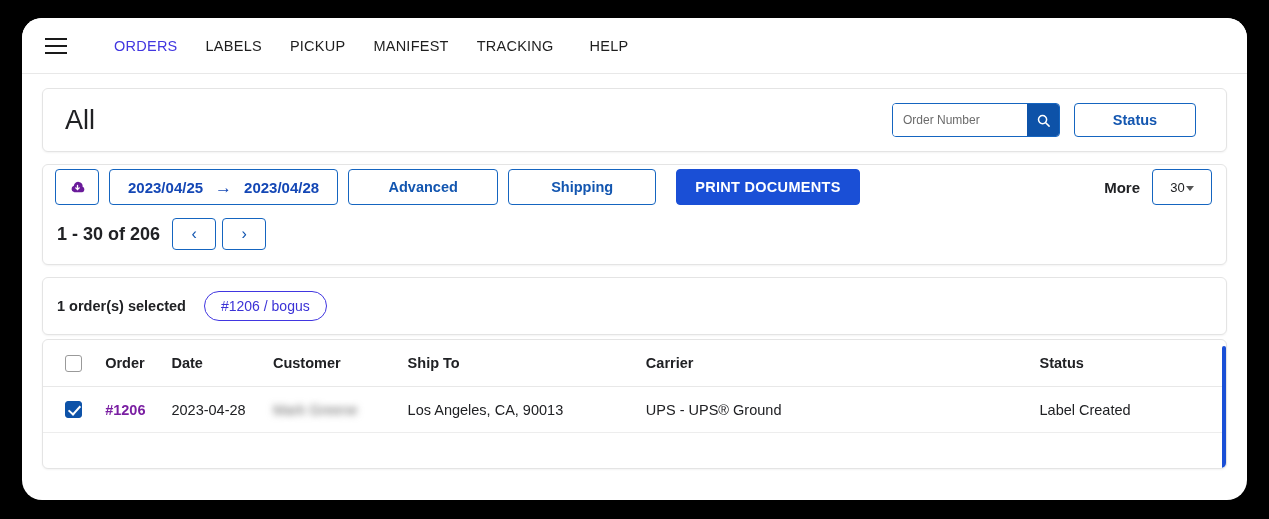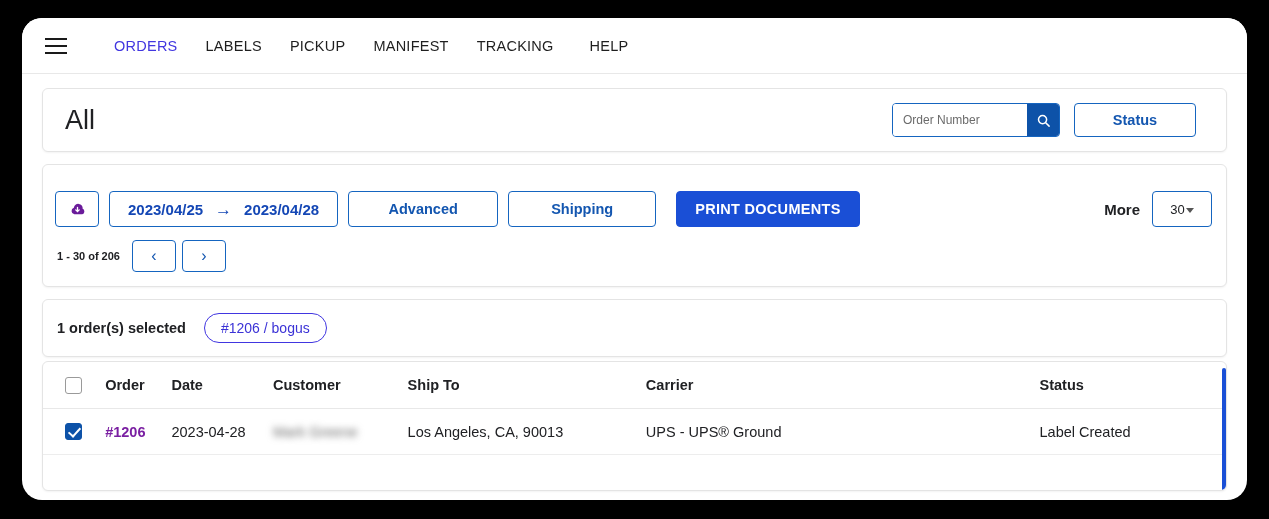--- a/index.html
+++ b/index.html
@@ -126,21 +126,21 @@
     font-weight: 600;
     cursor: pointer;
     font-family: "Liberation Sans", sans-serif;
     white-space: nowrap;
   }
   .btn-outline.w-status { width: 122px; margin-right: 14px; }
   .btn-outline.w-morefilters { width: 147px; }
 
   
   .toolbar-card {
-    padding: 26px 14px 14px 12px;
+    padding: 4px 14px 14px 12px;
     margin-bottom: 12px;
   }
   .toolbar-row1 {
     display: flex;
     align-items: center;
   }
   .icon-btn {
     width: 44px; height: 36px;
     border: 1px solid #1565c0;
     border-radius: 4px;
@@ -219,21 +219,21 @@
     margin-top: 2px;
   }
   .toolbar-row2 {
     display: flex;
     align-items: center;
     gap: 12px;
     margin-top: 13px;
     padding-left: 2px;
   }
   .page-count {
-    font-size: 11px;
+    font-size: 18px;
     font-weight: 700;
     color: #202124;
   }
   .pager-btn {
     width: 44px; height: 32px;
     border: 1px solid #1565c0;
     border-radius: 4px;
     background: #fff;
     color: #1356b0;
     font-size: 16px;

